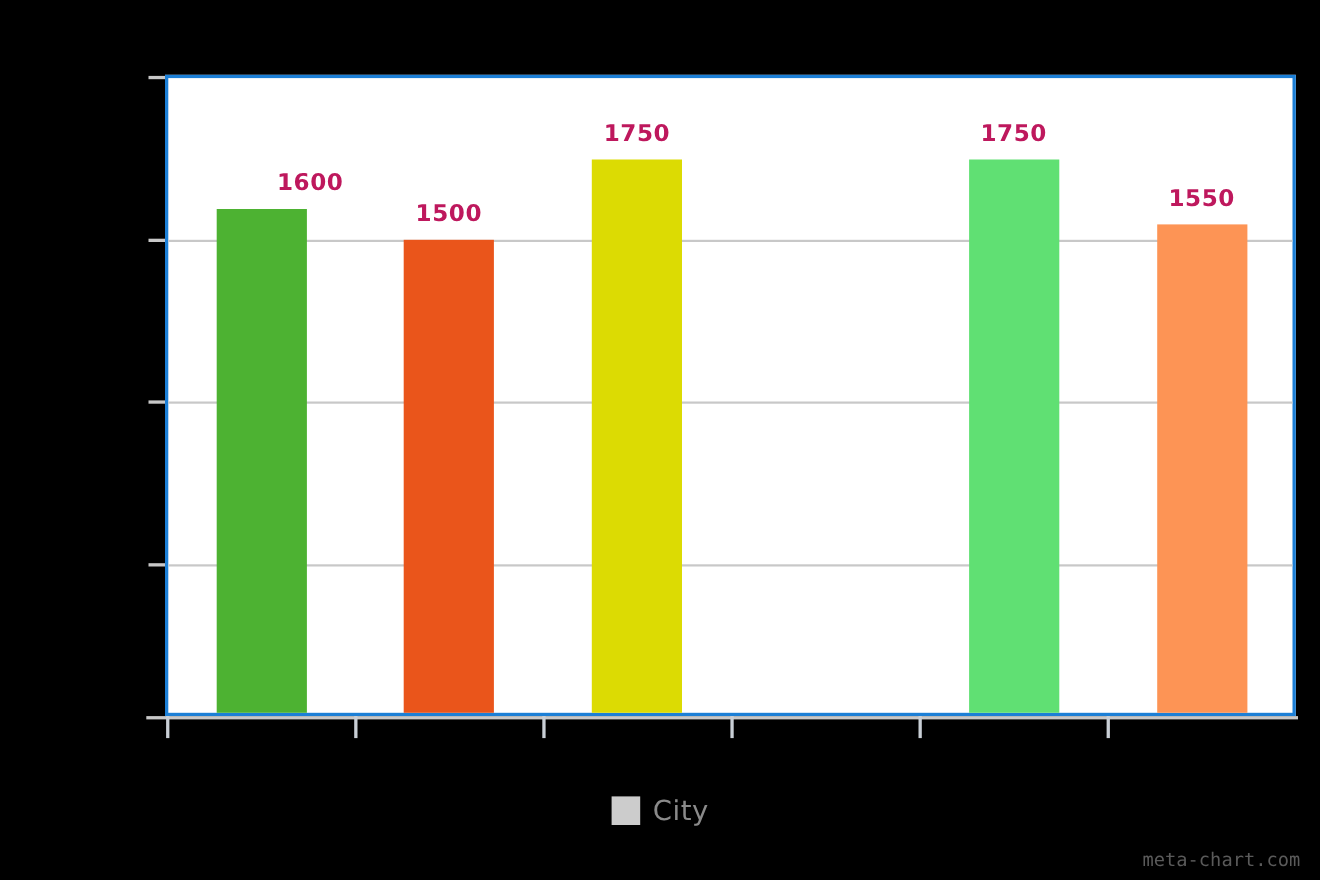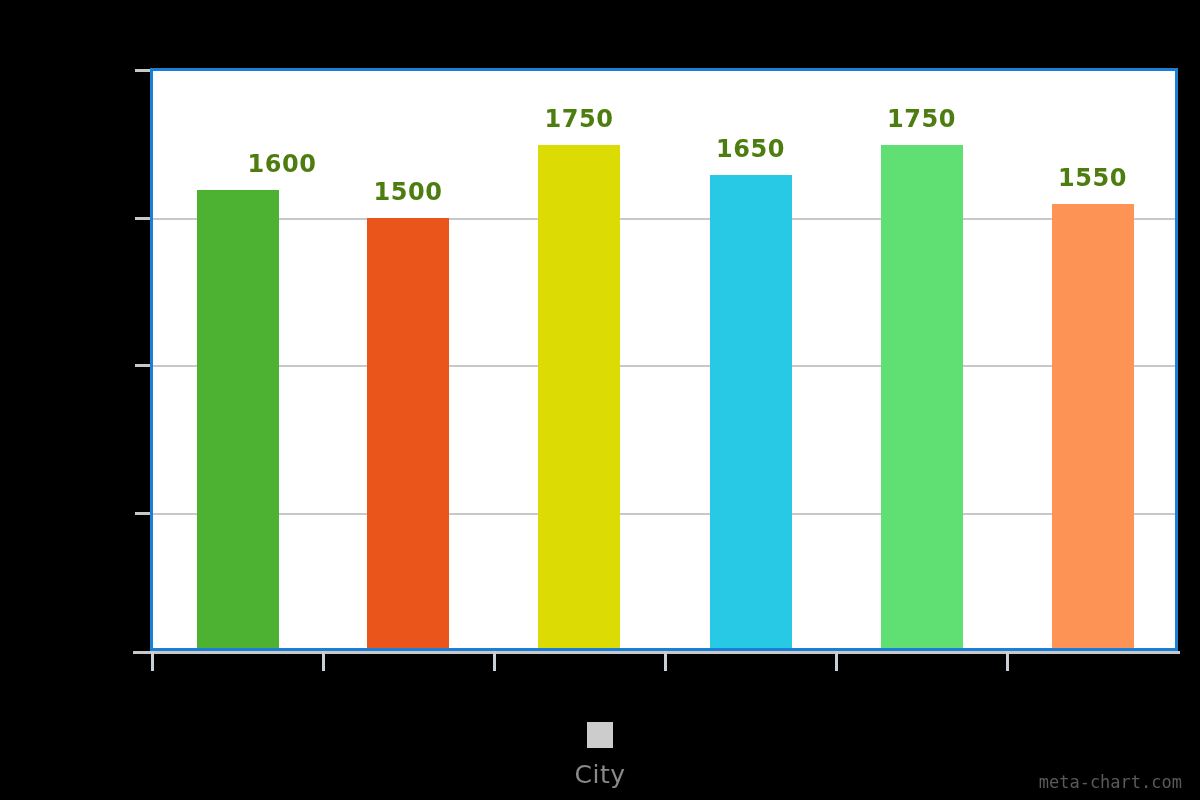--- a/index.html
+++ b/index.html
@@ -69,23 +69,23 @@
     transform: translateX(-50%);
     width: 82px;
   }
 
   .bar-label {
     position: absolute;
     left: 50%;
     transform: translateX(-50%);
     white-space: nowrap;
     font-family: "DejaVu Sans", sans-serif;
-    font-size: 24px;
+    font-size: 21px;
     font-weight: bold;
-    color: #4d7c0f;
+    color: #be185d;
     letter-spacing: 0.5px;
   }
 
   
   .y-tick {
     position: absolute;
     left: 135px;
     width: 30px;
     height: 3px;
     background: #c8c8c8;
@@ -112,21 +112,20 @@
   
   .legend {
     position: absolute;
     left: 0;
     top: 722px;
     width: 1200px;
     display: flex;
     align-items: center;
     justify-content: center;
     gap: 12px;
-    flex-direction: column;
   }
 
   .legend-swatch {
     width: 26px;
     height: 26px;
     background: #cccccc;
     display: inline-block;
   }
 
   .legend-label {
@@ -174,24 +173,20 @@
         <div class="bar-slot" style="left:170px;width:170px;">
           <div class="bar" style="height:430px;background:#EA551B;"></div>
           <div class="bar-label" style="bottom:442px;margin-top:32px;">1500</div>
         </div>
 
         <div class="bar-slot" style="left:340px;width:172px;">
           <div class="bar" style="height:503px;background:#DCDB03;"></div>
           <div class="bar-label" style="bottom:515px;">1750</div>
         </div>
 
-        <div class="bar-slot" style="left:512px;width:171px;">
-          <div class="bar" style="height:473px;background:#27C9E5;"></div>
-          <div class="bar-label" style="bottom:485px;">1650</div>
-        </div>
 
         <div class="bar-slot" style="left:683px;width:171px;">
           <div class="bar" style="height:503px;background:#60E073;"></div>
           <div class="bar-label" style="bottom:515px;">1750</div>
         </div>
 
         <div class="bar-slot" style="left:854px;width:171px;">
           <div class="bar" style="height:444px;background:#FD9455;"></div>
           <div class="bar-label" style="bottom:456px;margin-top:16px;">1550</div>
         </div>

